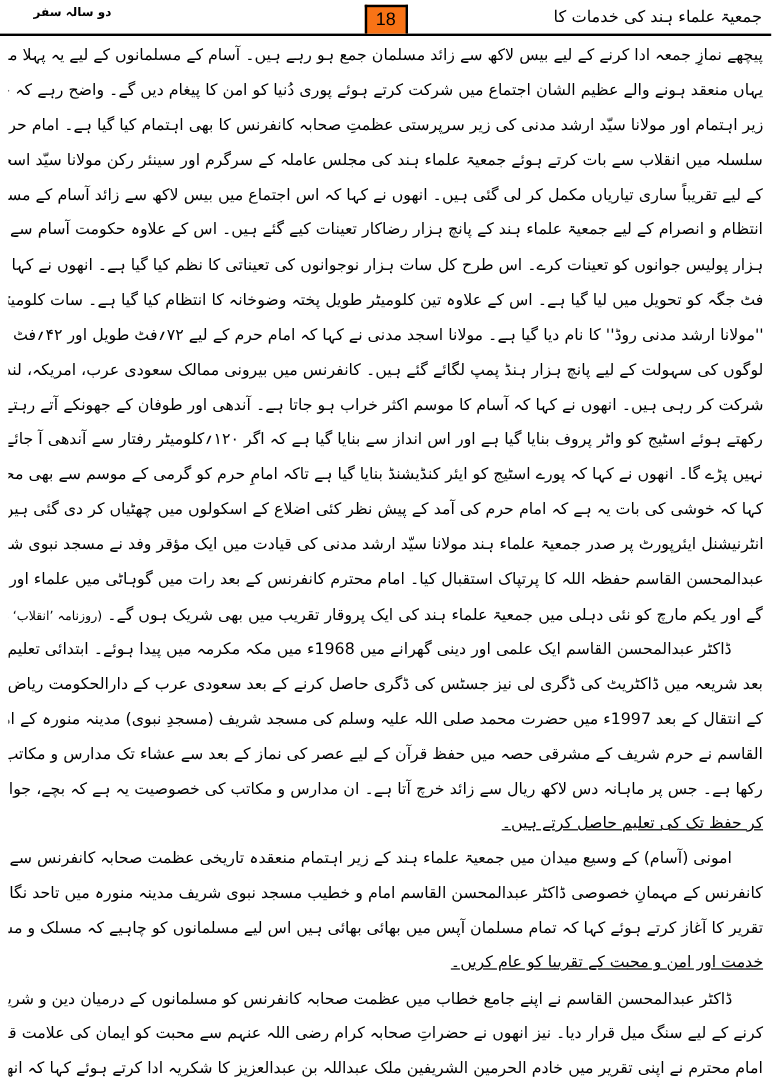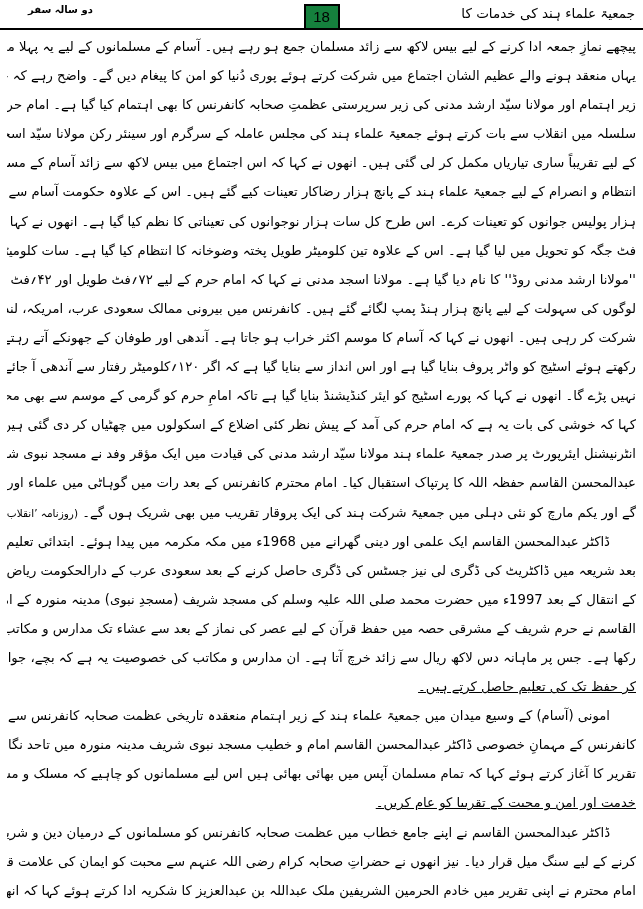--- a/index.html
+++ b/index.html
@@ -38,21 +38,21 @@
   }
   .page-num-box {
     position: absolute;
     bottom: 0;
     left: 50%;
     transform: translateX(-50%);
     width: 36px;
     height: 24px;
     border: 2px solid #000;
     border-bottom: none;
-    background: #15803d;
+    background: #f97316;
     text-align: center;
     line-height: 22px;
     font-size: 15px;
     font-family: "Liberation Sans", sans-serif;
     box-sizing: border-box;
   }
   
   .body-text {
     padding: 2px 7px 0 7px;
     direction: rtl;
@@ -94,21 +94,21 @@
       <div class="line"><span>ہزار پولیس جوانوں کو تعینات کرے۔ اس طرح کل سات ہزار نوجوانوں کی تعیناتی کا نظم کیا گیا ہے۔ انھوں نے کہا کہ نمازِ جمعہ کے لیے اُنیس لاکھ</span></div>
       <div class="line"><span>فٹ جگہ کو تحویل میں لیا گیا ہے۔ اس کے علاوہ تین کلومیٹر طویل پختہ وضوخانہ کا انتظام کیا گیا ہے۔ سات کلومیٹر تک پختہ سڑک بنائی گئی ہے اور اس کو</span></div>
       <div class="line"><span>''مولانا ارشد مدنی روڈ'' کا نام دیا گیا ہے۔ مولانا اسجد مدنی نے کہا کہ امام حرم کے لیے ۷۲؍فٹ طویل اور ۴۲؍فٹ چوڑا اسٹیج تیار کیا گیا ہے،</span></div>
       <div class="line"><span>لوگوں کی سہولت کے لیے پانچ ہزار ہنڈ پمپ لگائے گئے ہیں۔ کانفرنس میں بیرونی ممالک سعودی عرب، امریکہ، لندن سے بھی معزز شخصیات</span></div>
       <div class="line"><span>شرکت کر رہی ہیں۔ انھوں نے کہا کہ آسام کا موسم اکثر خراب ہو جاتا ہے۔ آندھی اور طوفان کے جھونکے آتے رہتے ہیں، لہٰذا ان باتوں کا خیال</span></div>
       <div class="line"><span>رکھتے ہوئے اسٹیج کو واٹر پروف بنایا گیا ہے اور اس انداز سے بنایا گیا ہے کہ اگر ۱۲۰؍کلومیٹر رفتار سے آندھی آ جائے تو بھی اسٹیج پر اس کا کوئی فرق</span></div>
       <div class="line"><span>نہیں پڑے گا۔ انھوں نے کہا کہ پورے اسٹیج کو ایئر کنڈیشنڈ بنایا گیا ہے تاکہ امامِ حرم کو گرمی کے موسم سے بھی محفوظ رکھا جائے۔ مولانا اسجد مدنی نے</span></div>
       <div class="line"><span>کہا کہ خوشی کی بات یہ ہے کہ امام حرم کی آمد کے پیش نظر کئی اضلاع کے اسکولوں میں چھٹیاں کر دی گئی ہیں۔ علاوہ ازیں جمعرات کو اندرا گاندھی</span></div>
       <div class="line"><span>انٹرنیشنل ایئرپورٹ پر صدر جمعیۃ علماء ہند مولانا سیّد ارشد مدنی کی قیادت میں ایک مؤقر وفد نے مسجد نبوی شریف مدینہ کے امام اور خطیب ڈاکٹر</span></div>
       <div class="line"><span>عبدالمحسن القاسم حفظہ اللہ کا پرتپاک استقبال کیا۔ امام محترم کانفرنس کے بعد رات میں گوہاٹی میں علماء اور معززین کے عشائیہ میں شرکت فرمائیں</span></div>
-      <div class="line"><span>گے اور یکم مارچ کو نئی دہلی میں جمعیۃ شرکت ہند کی ایک پروقار تقریب میں بھی شریک ہوں گے۔</span> <span class="cite">(روزنامہ ’انقلاب‘ دہلی، ۲۸؍فروری ۲۰۱۴ء)</span></div>
+      <div class="line"><span>گے اور یکم مارچ کو نئی دہلی میں جمعیۃ علماء ہند کی ایک پروقار تقریب میں بھی شریک ہوں گے۔</span> <span class="cite">(روزنامہ ’انقلاب‘ دہلی، ۲۸؍فروری ۲۰۱۴ء)</span></div>
       <div class="line indent"><span>ڈاکٹر عبدالمحسن القاسم ایک علمی اور دینی گھرانے میں 1968ء میں مکہ مکرمہ میں پیدا ہوئے۔ ابتدائی تعلیم اور قرآنِ کریم کے حفظ کے</span></div>
       <div class="line"><span>بعد شریعہ میں ڈاکٹریٹ کی ڈگری لی نیز جسٹس کی ڈگری حاصل کرنے کے بعد سعودی عرب کے دارالحکومت ریاض میں جج مقرر کیے گئے اور اپنے والد</span></div>
       <div class="line"><span>کے انتقال کے بعد 1997ء میں حضرت محمد صلی اللہ علیہ وسلم کی مسجد شریف (مسجدِ نبوی) مدینہ منورہ کے امام و خطیب منتخب ہوئے۔ ڈاکٹر عبدالمحسن</span></div>
       <div class="line"><span>القاسم نے حرم شریف کے مشرقی حصہ میں حفظ قرآن کے لیے عصر کی نماز کے بعد سے عشاء تک مدارس و مکاتب ایک بہت مستحکم اور مضبوط جال بچھا</span></div>
       <div class="line"><span>رکھا ہے۔ جس پر ماہانہ دس لاکھ ریال سے زائد خرچ آتا ہے۔ ان مدارس و مکاتب کی خصوصیت یہ ہے کہ بچے، جوان اور بوڑھے بھی ابتدا سے لے</span></div>
       <div class="line par-end"><span>کر حفظ تک کی تعلیم حاصل کرتے ہیں۔</span></div>
       <div class="line indent"><span>امونی (آسام) کے وسیع میدان میں جمعیۃ علماء ہند کے زیر اہتمام منعقدہ تاریخی عظمت صحابہ کانفرنس سے خطاب کرتے ہوئے</span></div>
       <div class="line"><span>کانفرنس کے مہمانِ خصوصی ڈاکٹر عبدالمحسن القاسم امام و خطیب مسجد نبوی شریف مدینہ منورہ میں تاحد نگاہ فرزندانِ توحید کو اپنا سلام پیش کیا اور اپنی</span></div>
       <div class="line"><span>تقریر کا آغاز کرتے ہوئے کہا کہ تمام مسلمان آپس میں بھائی بھائی ہیں اس لیے مسلمانوں کو چاہیے کہ مسلک و مشرب سے اوپر اُٹھ کر ملک و قوم کی</span></div>
       <div class="line par-end"><span>خدمت اور امن و محبت کے تقریبا کو عام کریں۔</span></div>

